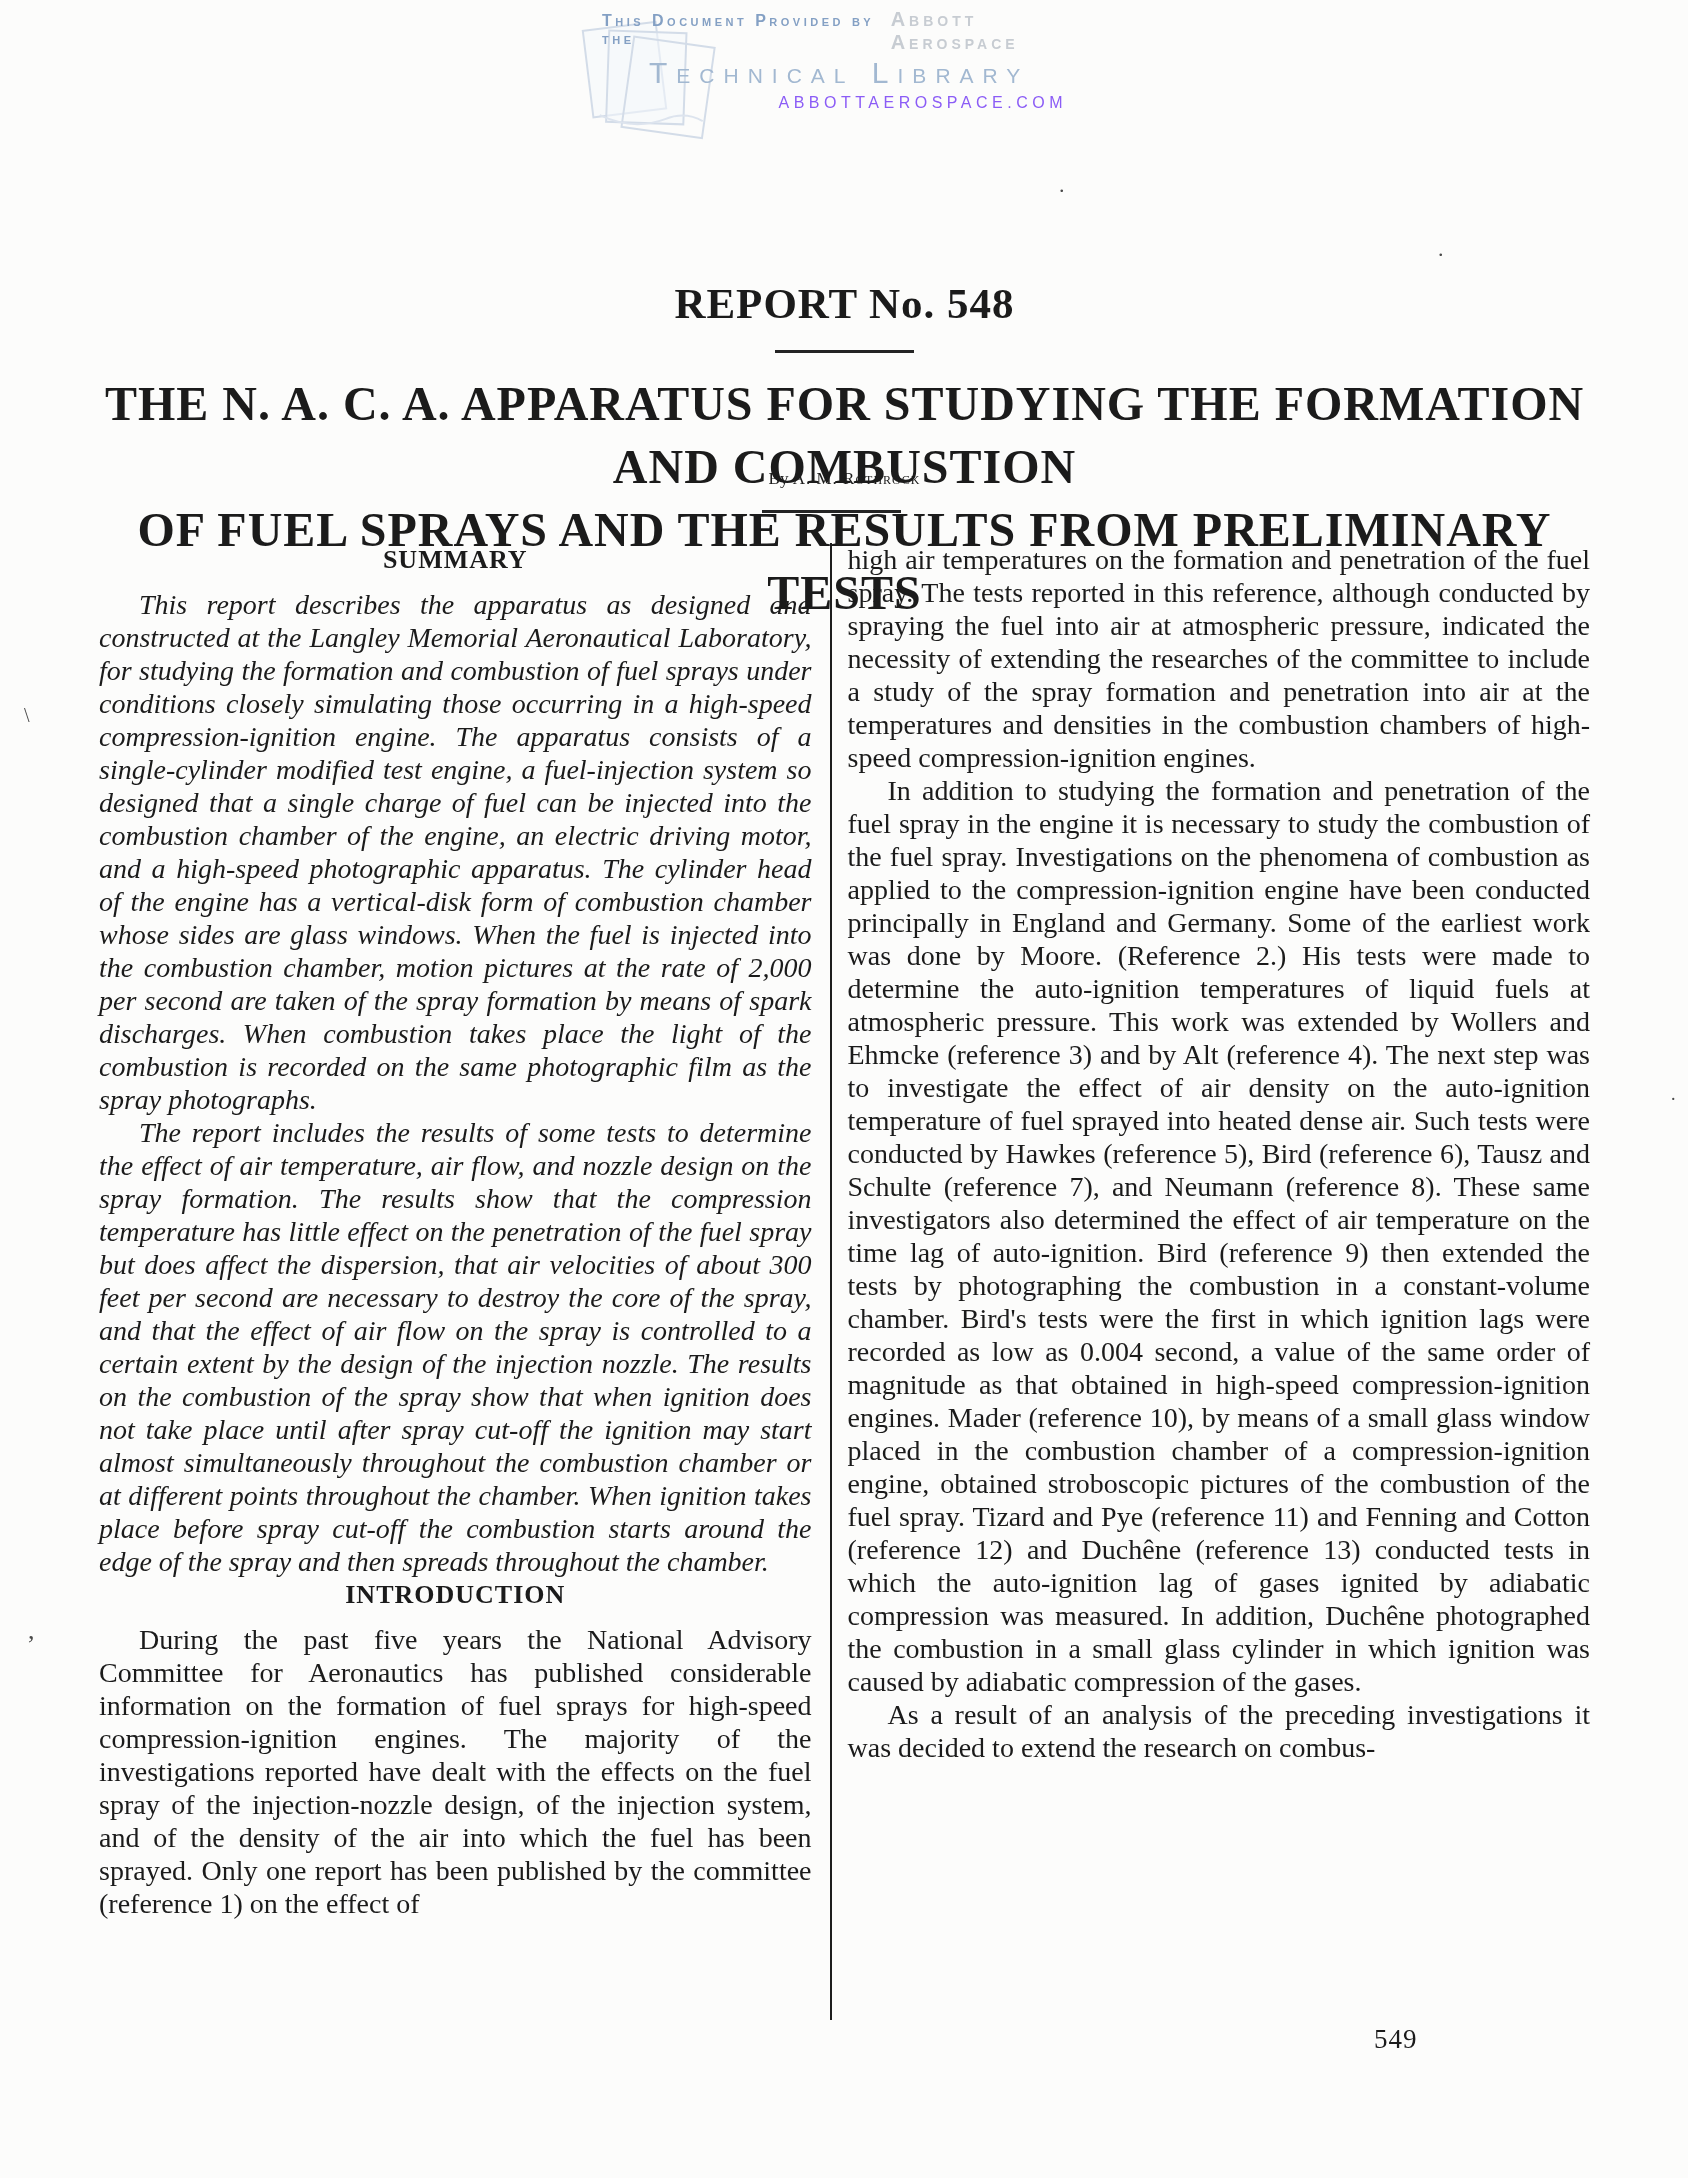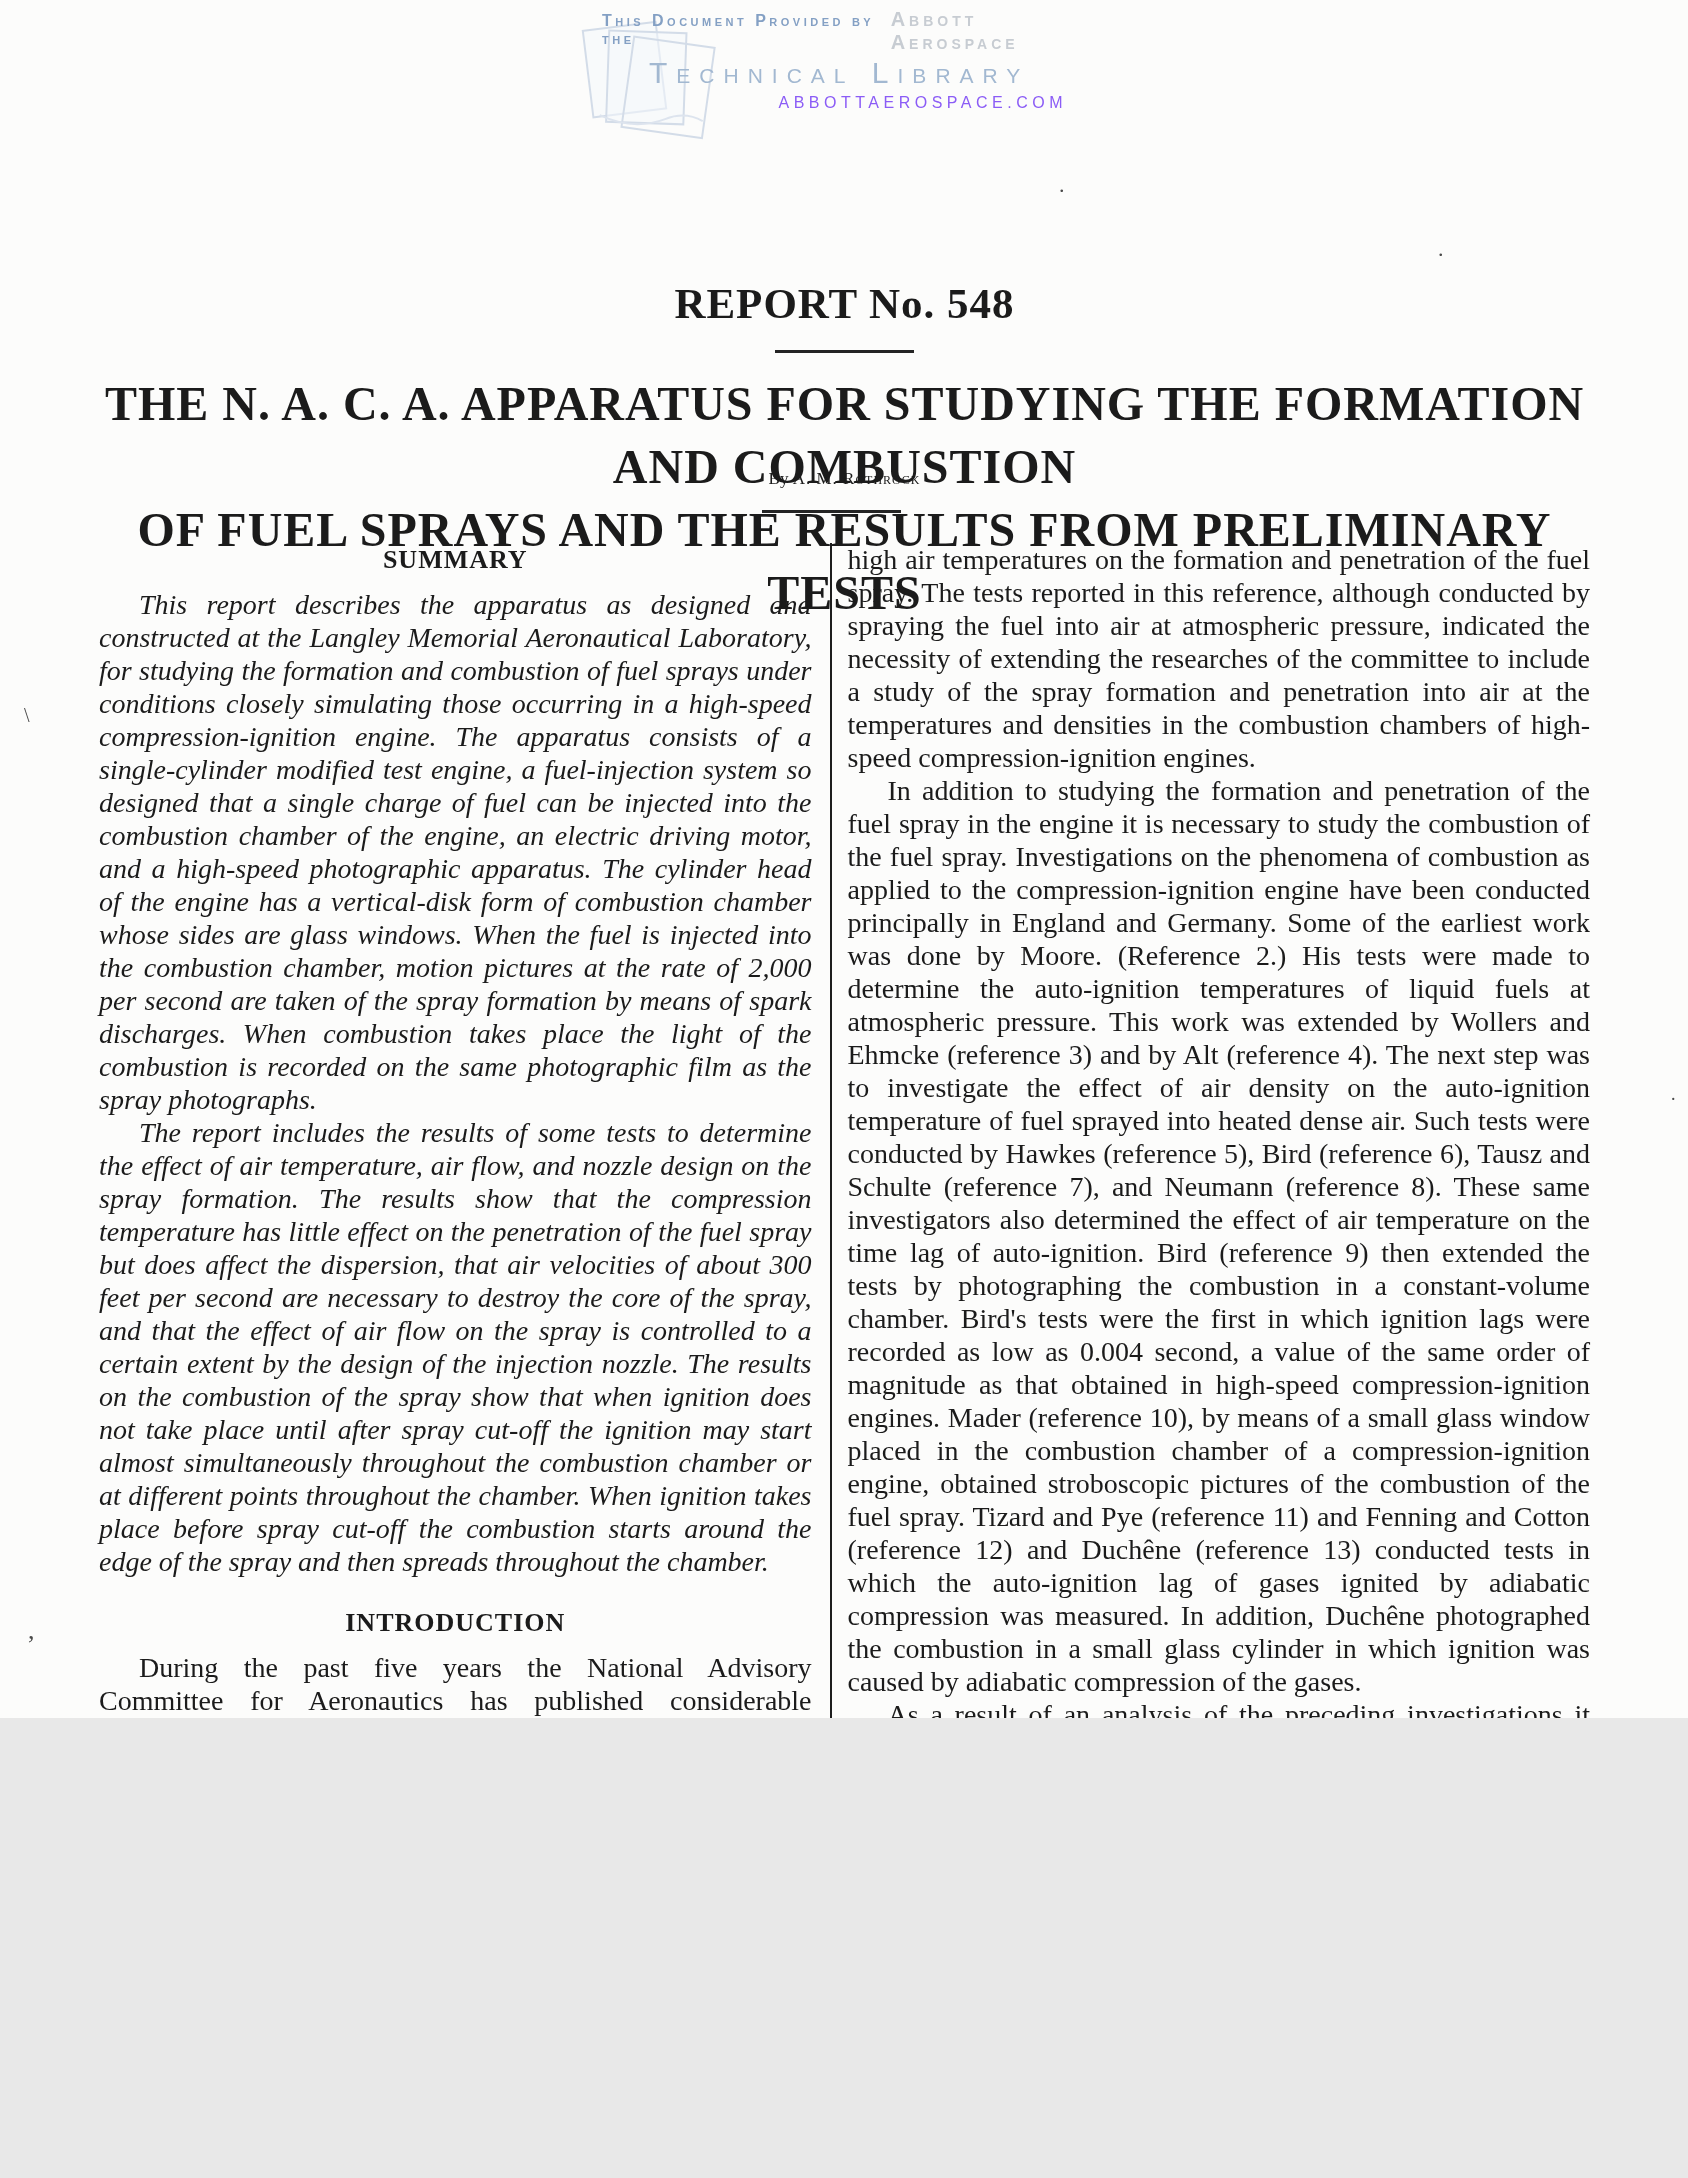--- a/index.html
+++ b/index.html
@@ -1,18 +1,18 @@
 <!DOCTYPE html>
 <html><head>
 <meta charset="utf-8">
 <style>
   html,body{margin:0;padding:0;background:#e8e8e8;}
   .page{
     position:relative;
-    width:1689px;height:1718px;
+    width:1689px;height:2178px;
     margin:0 auto;
     background:#fcfcfb;
     color:#1b1b1b;
     font-family:"Liberation Serif", serif;
     overflow:hidden;
   }
 
   
   .prov-header{
     position:absolute; top:8px; left:592px; width:495px;
@@ -65,21 +65,21 @@
   }
   .col-left{width:713px;}
   .col-right{width:743px;}
   .col-divider{
     width:2px; height:1477px; background:#1d1d1d;
     margin-left:18px; margin-right:16px; flex:none;
   }
   .col h3{
     margin:0 0 12px 0; text-align:center; font-size:26px; font-weight:bold; letter-spacing:1px;
   }
-  .col h3.intro{margin-top:28px;}
+  .col h3.intro{margin-top:0;}
   .col p{margin:0;}
   .col p.indent{text-indent:40px;}
   .col p.ital{font-style:italic;}
 
   .page-number{
     position:absolute; top:2024px; left:1374px;
     font-size:27px; letter-spacing:1px;
   }
 
   

